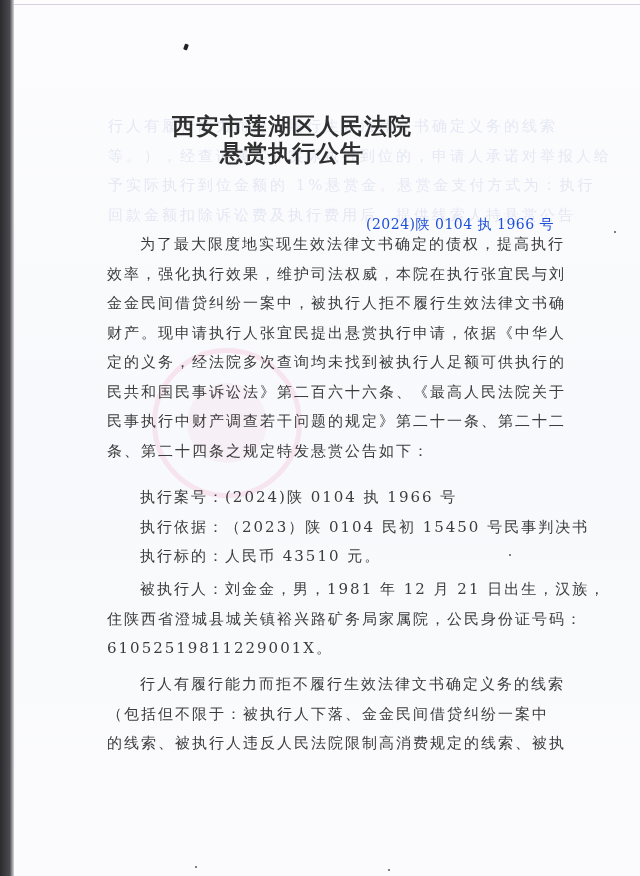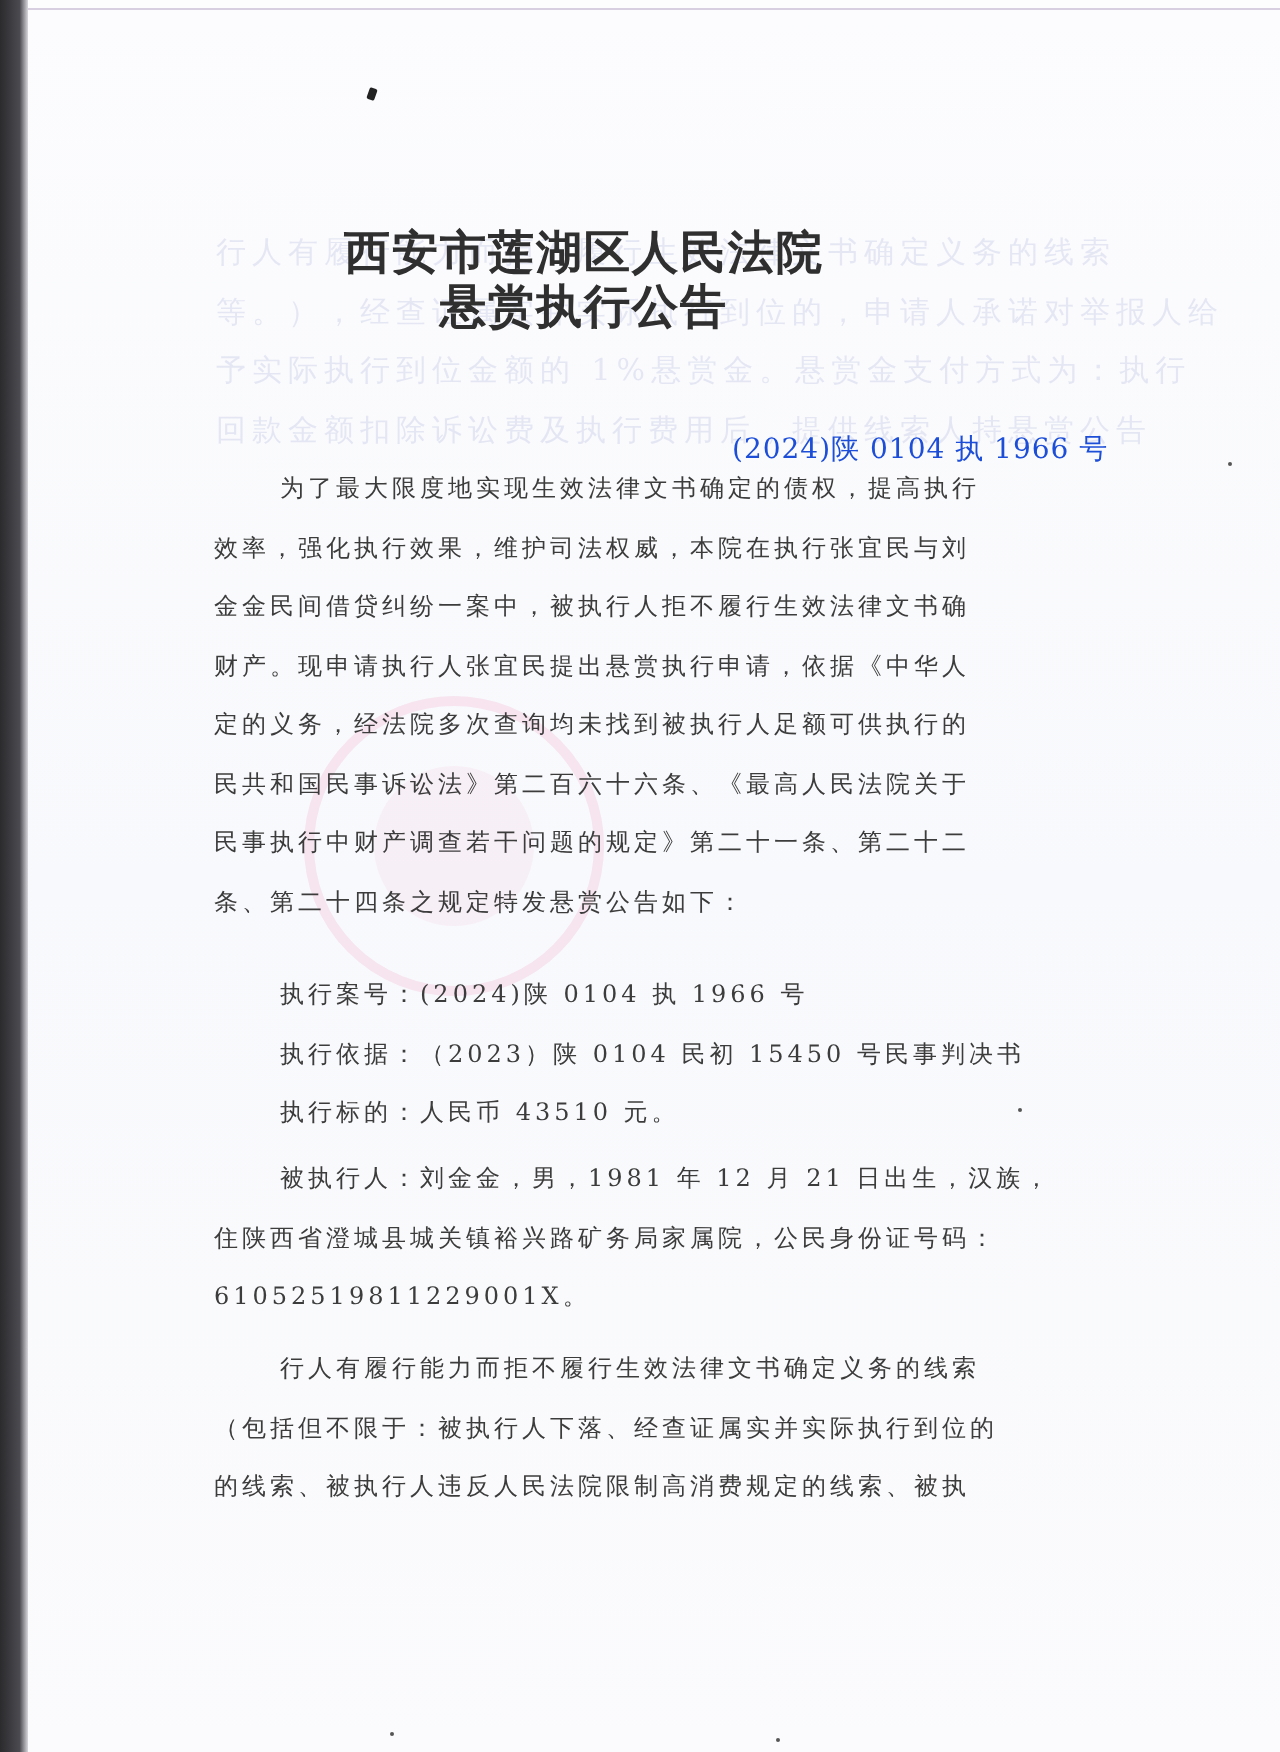--- a/index.html
+++ b/index.html
@@ -42,21 +42,21 @@
     font-weight: bold; color: #2f2f2f; font-size: 23px; letter-spacing: 1px;
   }
   .title.t1 { top: 111px; left: -28px; }
   .title.t2 { top: 138px; left: -28px; }
   .case-no {
     position: absolute; top: 216px; left: 366px;
     font-size: 14px; color: #1d4ed8; letter-spacing: 0.5px;
   }
   .body-text {
     position: absolute; left: 107px; width: 450px;
-    font-size: 12px; color: #3c3c3c; line-height: 29.5px;
+    font-size: 15px; color: #3c3c3c; line-height: 29.5px;
     letter-spacing: 2px; white-space: nowrap;
   }
   .line { display: block; height: 29.5px; }
   .indent { padding-left: 33px; }
   .p1 { top: 230px; }
   .p2 { top: 483px; }
   .p3 { top: 575px; }
   .p4 { top: 670px; }
   .dot { position: absolute; width: 2px; height: 2px; background: #555; border-radius: 50%; }
 </style>
@@ -106,15 +106,15 @@
 </div>
 
 <div class="body-text p3">
   <span class="line indent">被执行人：刘金金，男，1981 年 12 月 21 日出生，汉族，</span>
   <span class="line">住陕西省澄城县城关镇裕兴路矿务局家属院，公民身份证号码：</span>
   <span class="line">61052519811229001X。</span>
 </div>
 
 <div class="body-text p4">
   <span class="line indent">行人有履行能力而拒不履行生效法律文书确定义务的线索</span>
-  <span class="line">（包括但不限于：被执行人下落、经查证属实并实际执行到位的</span>
+  <span class="line">（包括但不限于：被执行人下落、金金民间借贷纠纷一案中</span>
   <span class="line">的线索、被执行人违反人民法院限制高消费规定的线索、被执</span>
 </div>
 
 </body></html>

